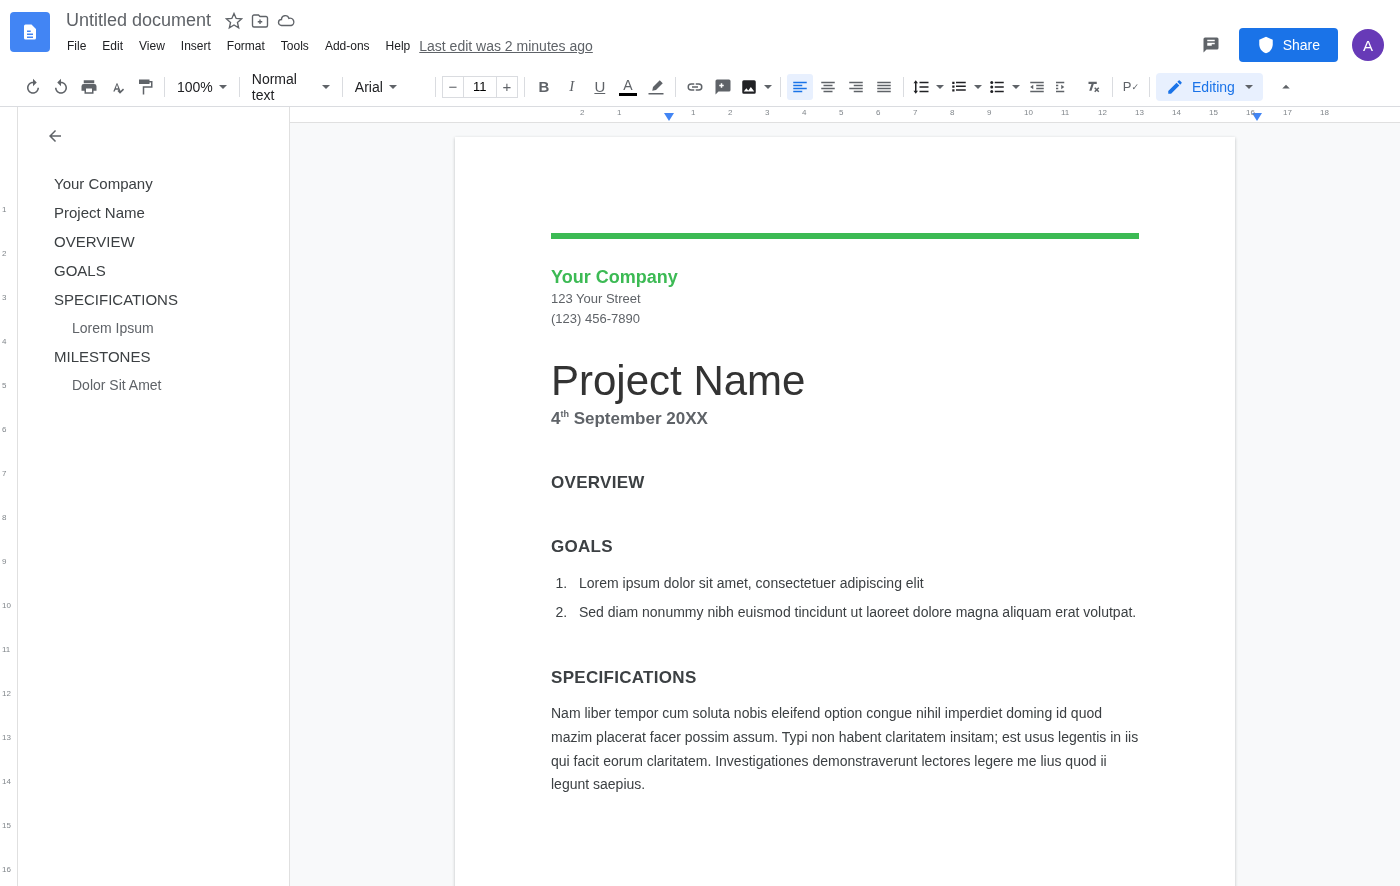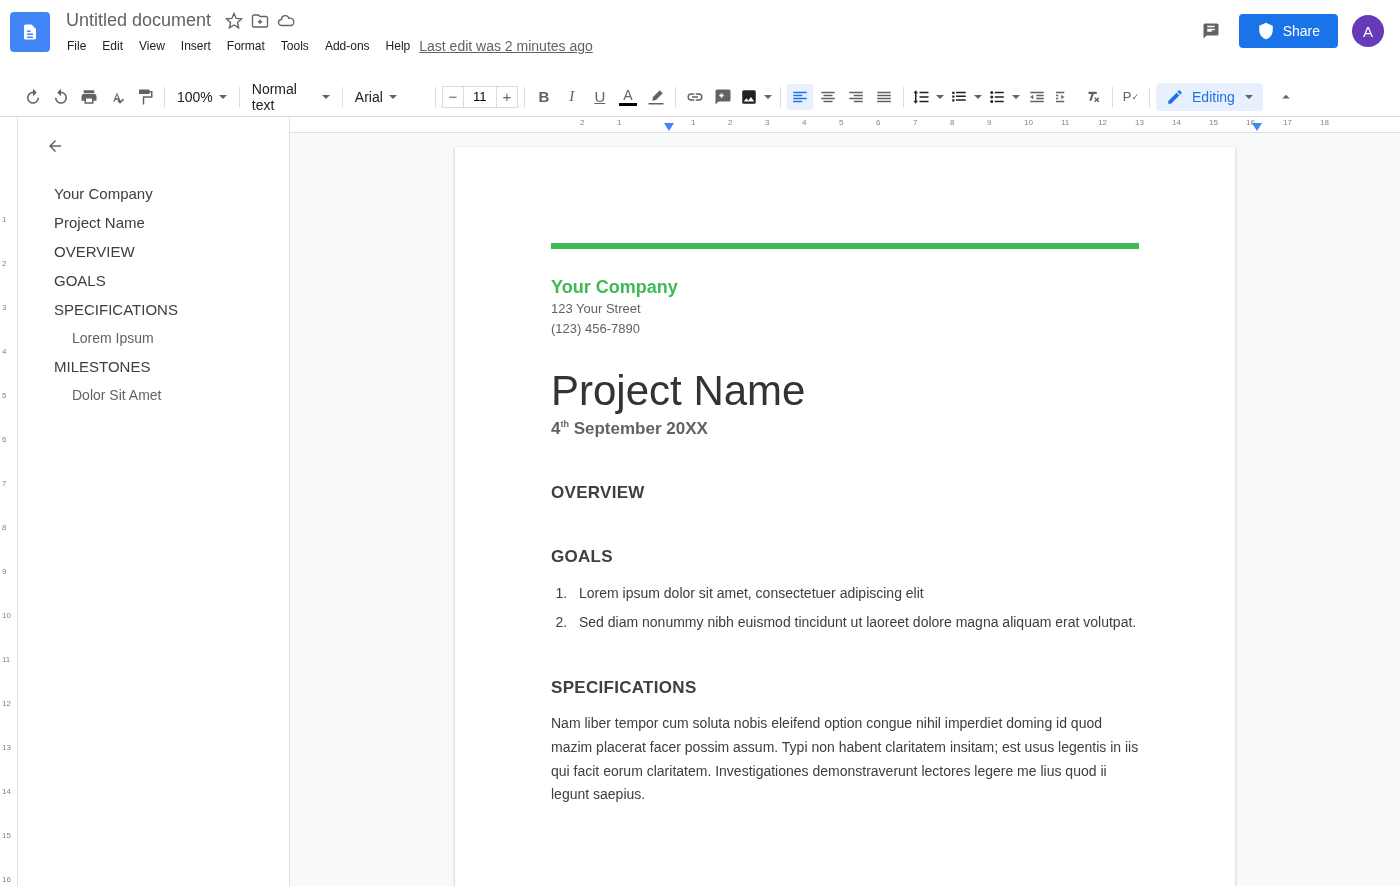--- a/index.html
+++ b/index.html
@@ -9,27 +9,27 @@
 .header { display:flex; align-items:flex-start; padding:8px 16px 0 10px; }
 .logo { width:40px; height:40px; background:#4285f4; border-radius:4px; display:flex; align-items:center; justify-content:center; margin-top:4px; }
 .logo svg { fill:#fff; }
 .title-area { flex:1; padding-left:10px; }
 .title-row { display:flex; align-items:center; gap:8px; color:#5f6368; }
 .doc-title { font-size:18px; color:#5f6368; padding:2px 6px; }
 .title-icon { width:18px; height:18px; color:#5f6368; display:flex; align-items:center; justify-content:center; cursor:pointer; }
 .menu-bar { display:flex; gap:2px; margin-top:2px; align-items:center; }
 .menu-item { padding:4px 7px; font-size:12px; color:#202124; cursor:pointer; border-radius:3px; }
 .last-edit { color:#5f6368; text-decoration:underline; font-size:14px; cursor:pointer; }
-.header-right { display:flex; align-items:center; gap:14px; margin-top:6px; }
+.header-right { display:flex; align-items:center; gap:14px; margin-top:20px; }
 .comment-btn { width:28px; height:28px; display:flex; align-items:center; justify-content:center; cursor:pointer; color:#5f6368; }
 .share-btn { background:#1a73e8; color:#fff; border:none; border-radius:4px; padding:8px 18px; font-size:14px; font-weight:500; display:flex; gap:8px; align-items:center; cursor:pointer; }
 .avatar { width:32px; height:32px; border-radius:50%; background:#673ab7; color:#fff; display:flex; align-items:center; justify-content:center; font-size:15px; font-weight:500; cursor:pointer; }
 
 
-.toolbar { display:flex; align-items:center; padding:4px 20px; border-bottom:1px solid #dadce0; margin-top:20px; gap:2px; height:40px; }
+.toolbar { display:flex; align-items:center; padding:4px 20px; border-bottom:1px solid #dadce0; margin-top:5px; gap:2px; height:40px; }
 .tb-btn { width:26px; height:26px; display:flex; align-items:center; justify-content:center; color:#5f6368; cursor:pointer; border-radius:3px; }
 .tb-btn.active { background:#e8f0fe; color:#1a73e8; }
 .sep { width:1px; height:20px; background:#dadce0; margin:0 4px; }
 .dd { display:flex; align-items:center; gap:4px; padding:2px 6px; color:#202124; font-size:14px; cursor:pointer; border-radius:3px; }
 .caret { width:0; height:0; border-left:4px solid transparent; border-right:4px solid transparent; border-top:4px solid #5f6368; margin-left:2px; }
 .fontsize-group { display:flex; align-items:center; }
 .fs-btn { width:22px; height:22px; border:1px solid #dadce0; display:flex; align-items:center; justify-content:center; color:#5f6368; cursor:pointer; font-size:15px; background:#fff; }
 .fs-input { width:32px; height:22px; border:1px solid #dadce0; border-left:none; border-right:none; text-align:center; font-size:13px; }
 .text-color { display:flex; flex-direction:column; align-items:center; }
 .text-color .bar { width:18px; height:3px; background:#000; }

